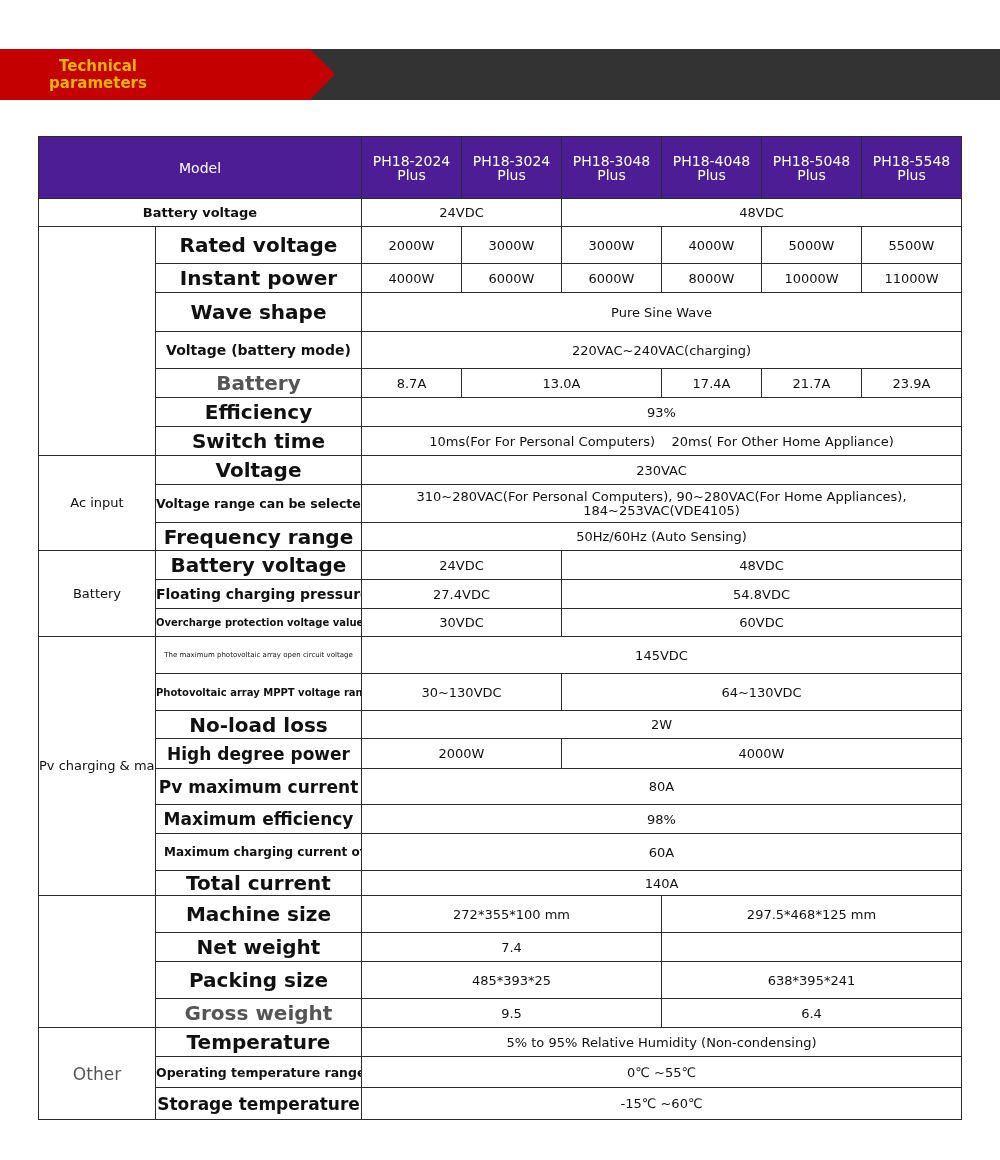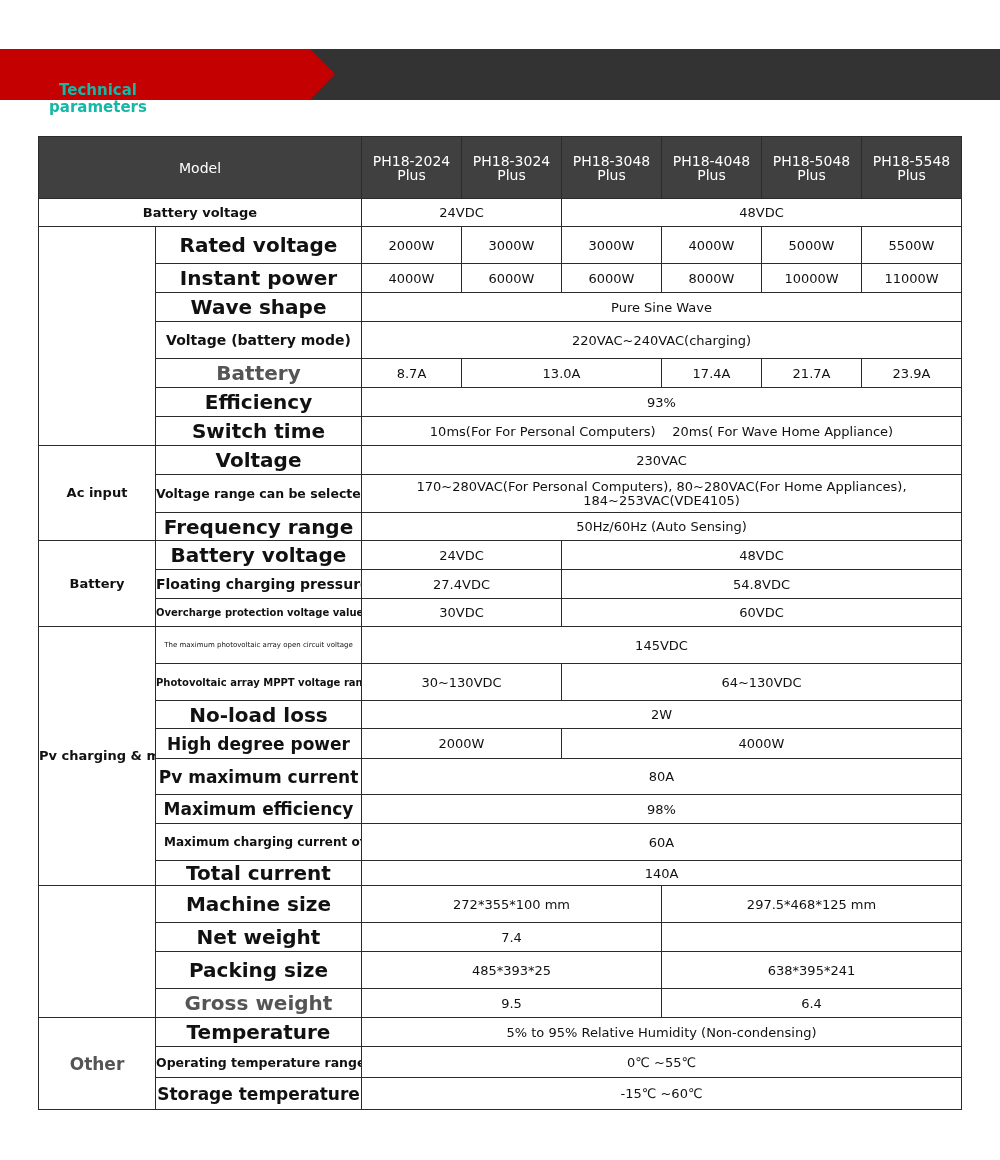--- a/index.html
+++ b/index.html
@@ -7,38 +7,38 @@
     width: 1000px; height: 1160px; background: #ffffff; position: relative; overflow: hidden;
     font-family: "DejaVu Sans", "Liberation Sans", sans-serif; color: #111;
   }
   .banner { position: absolute; left: 0; top: 49px; width: 1000px; height: 51px; background: #333333; }
   .banner-red {
     position: absolute; left: 0; top: 0; height: 51px; width: 335px; background: #c40000;
     clip-path: polygon(0 0, 310px 0, 335px 25px, 310px 51px, 0 51px);
   }
   .banner-title {
     position: absolute; left: 30px; top: 9px; width: 136px; text-align: center;
-    color: #14b8a6; font-weight: bold; font-size: 15px; line-height: 17px; margin-top: 24px;
+    color: #eab308; font-weight: bold; font-size: 15px; line-height: 17px;
   }
   .banner-title span { display: block; }
 
   table.spec {
     position: absolute; left: 38px; top: 136px; width: 923px;
     border-collapse: collapse; table-layout: fixed;
   }
   table.spec td, table.spec th {
     border: 1px solid #2b2b2b; padding: 0; text-align: center; vertical-align: middle;
     font-size: 13px; color: #111; overflow: hidden; white-space: nowrap;
   }
   table.spec th {
-    background: #404040; color: #fff; font-weight: normal; font-size: 14px; line-height: 14px;
+    background: #4c1d95; color: #fff; font-weight: normal; font-size: 14px; line-height: 14px;
     border-color: #2b2b2b;
   }
   th.model-head { font-size: 21px; font-weight: bold; }
-  td.group { font-weight: bold; font-size: 14px; white-space: normal; line-height: 14px; }
+  td.group { font-weight: normal; font-size: 14px; white-space: normal; line-height: 14px; }
   td.group.other { color: #555; font-size: 17px; }
   td.lbl { text-align: left; padding-left: 5px; font-weight: bold; }
   td.lbl.xl { font-size: 20px; }
   td.lbl.lg { font-size: 17px; }
   td.lbl.md { font-size: 14px; }
   td.lbl.sm { font-size: 12.5px; }
   td.lbl.xs { font-size: 10px; }
   td.lbl.xxs { font-size: 7px; font-weight: normal; }
   td.lbl.grey { color: #555; }
   td.bv-label { font-weight: bold; font-size: 15px; text-align: center; }
@@ -114,21 +114,21 @@
   </tr>
   <tr style="height:29px">
     <td class="lbl xl">Instant power</td>
     <td>4000W</td>
     <td>6000W</td>
     <td>6000W</td>
     <td>8000W</td>
     <td>10000W</td>
     <td>11000W</td>
   </tr>
-  <tr style="height:29px">
+  <tr style="height:39px">
     <td class="lbl xl">Wave shape</td>
     <td colspan="6">Pure Sine Wave</td>
   </tr>
   <tr style="height:37px">
     <td class="lbl md">Voltage (battery mode)</td>
     <td colspan="6" class="cond">220VAC~240VAC(charging)</td>
   </tr>
   <tr style="height:29px">
     <td class="lbl xl grey">Battery</td>
     <td>8.7A</td>
@@ -136,32 +136,32 @@
     <td>17.4A</td>
     <td>21.7A</td>
     <td>23.9A</td>
   </tr>
   <tr style="height:29px">
     <td class="lbl xl">Efficiency</td>
     <td colspan="6">93%</td>
   </tr>
   <tr style="height:29px">
     <td class="lbl xl">Switch time</td>
-    <td colspan="6" class="cond" style="white-space:pre">10ms(For For Personal Computers)    20ms( For Wave Home Appliance)</td>
+    <td colspan="6" class="cond" style="white-space:pre">10ms(For For Personal Computers)    20ms( For Other Home Appliance)</td>
   </tr>
 
   <tr style="height:29px">
     <td rowspan="3" class="group">Ac input</td>
     <td class="lbl xl">Voltage</td>
     <td colspan="6">230VAC</td>
   </tr>
   <tr style="height:38px">
     <td class="lbl sm">Voltage range can be selected</td>
     <td colspan="6" class="wrap">
-      <div>170~280VAC(For Personal Computers), 80~280VAC(For Home Appliances),</div>
+      <div>310~280VAC(For Personal Computers), 90~280VAC(For Home Appliances),</div>
       <div>184~253VAC(VDE4105)</div>
     </td>
   </tr>
   <tr style="height:28px">
     <td class="lbl xl">Frequency range</td>
     <td colspan="6">50Hz/60Hz (Auto Sensing)</td>
   </tr>
 
   <tr style="height:29px">
     <td rowspan="3" class="group">Battery</td>

